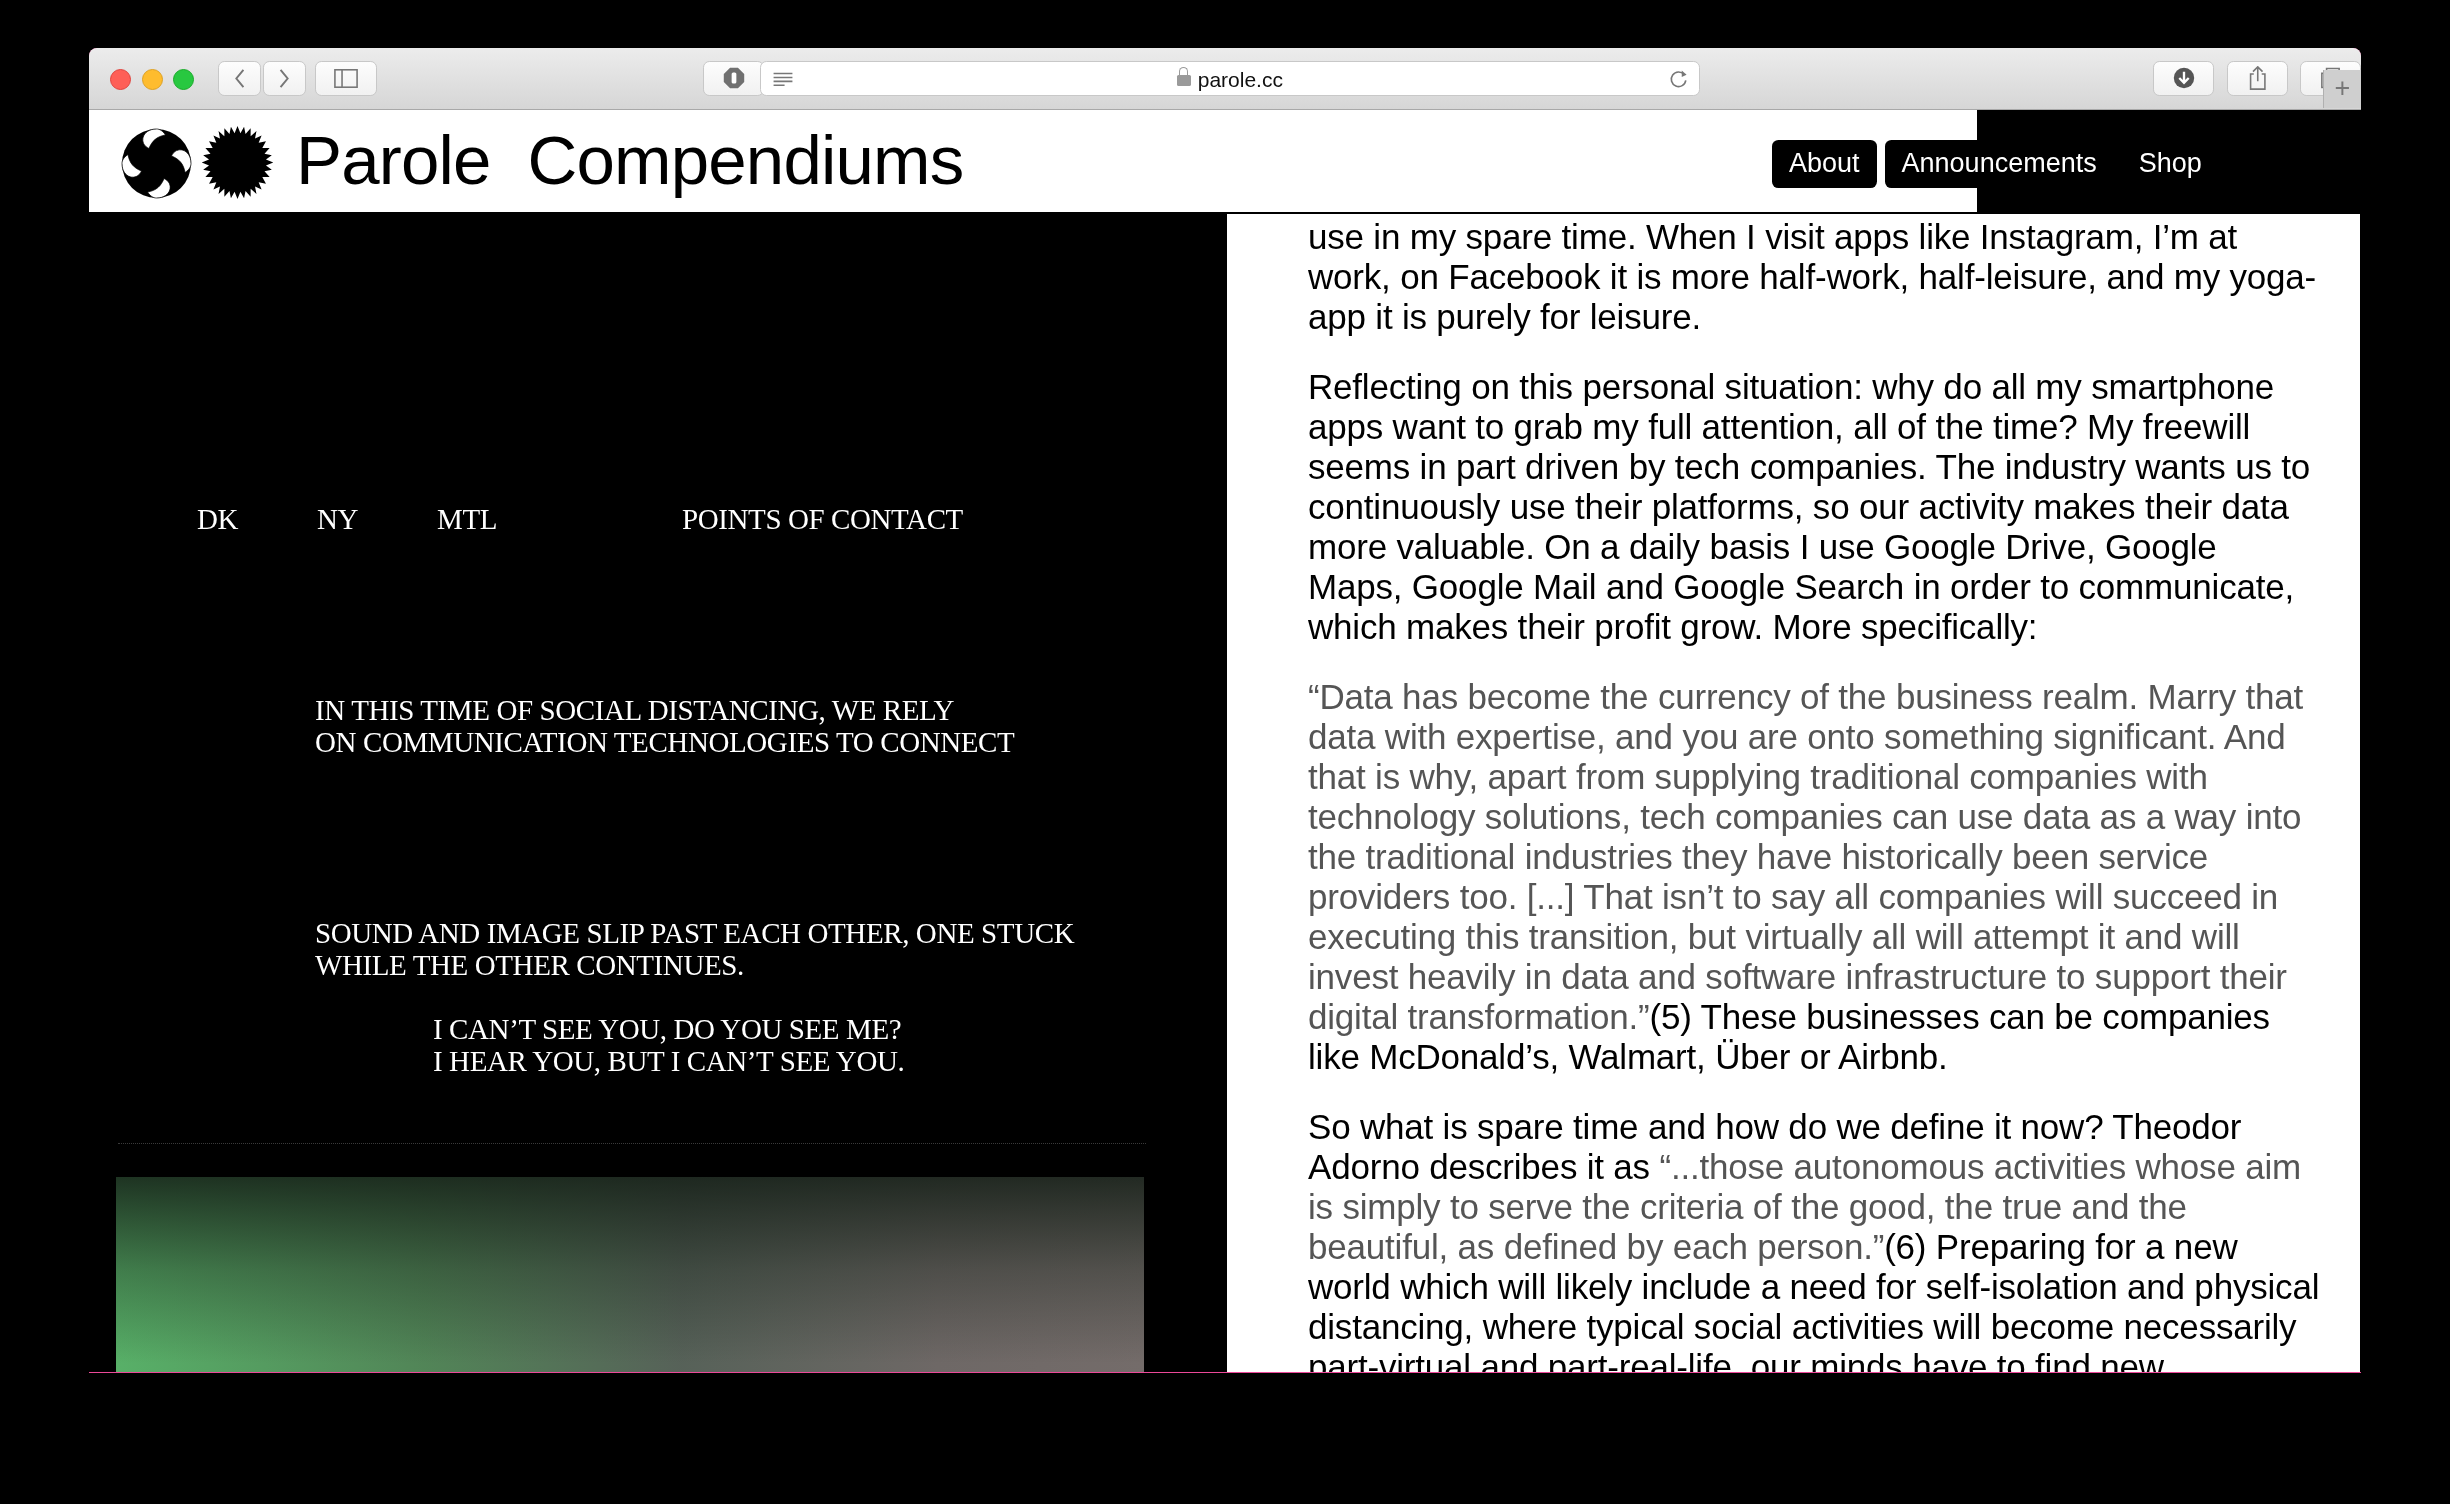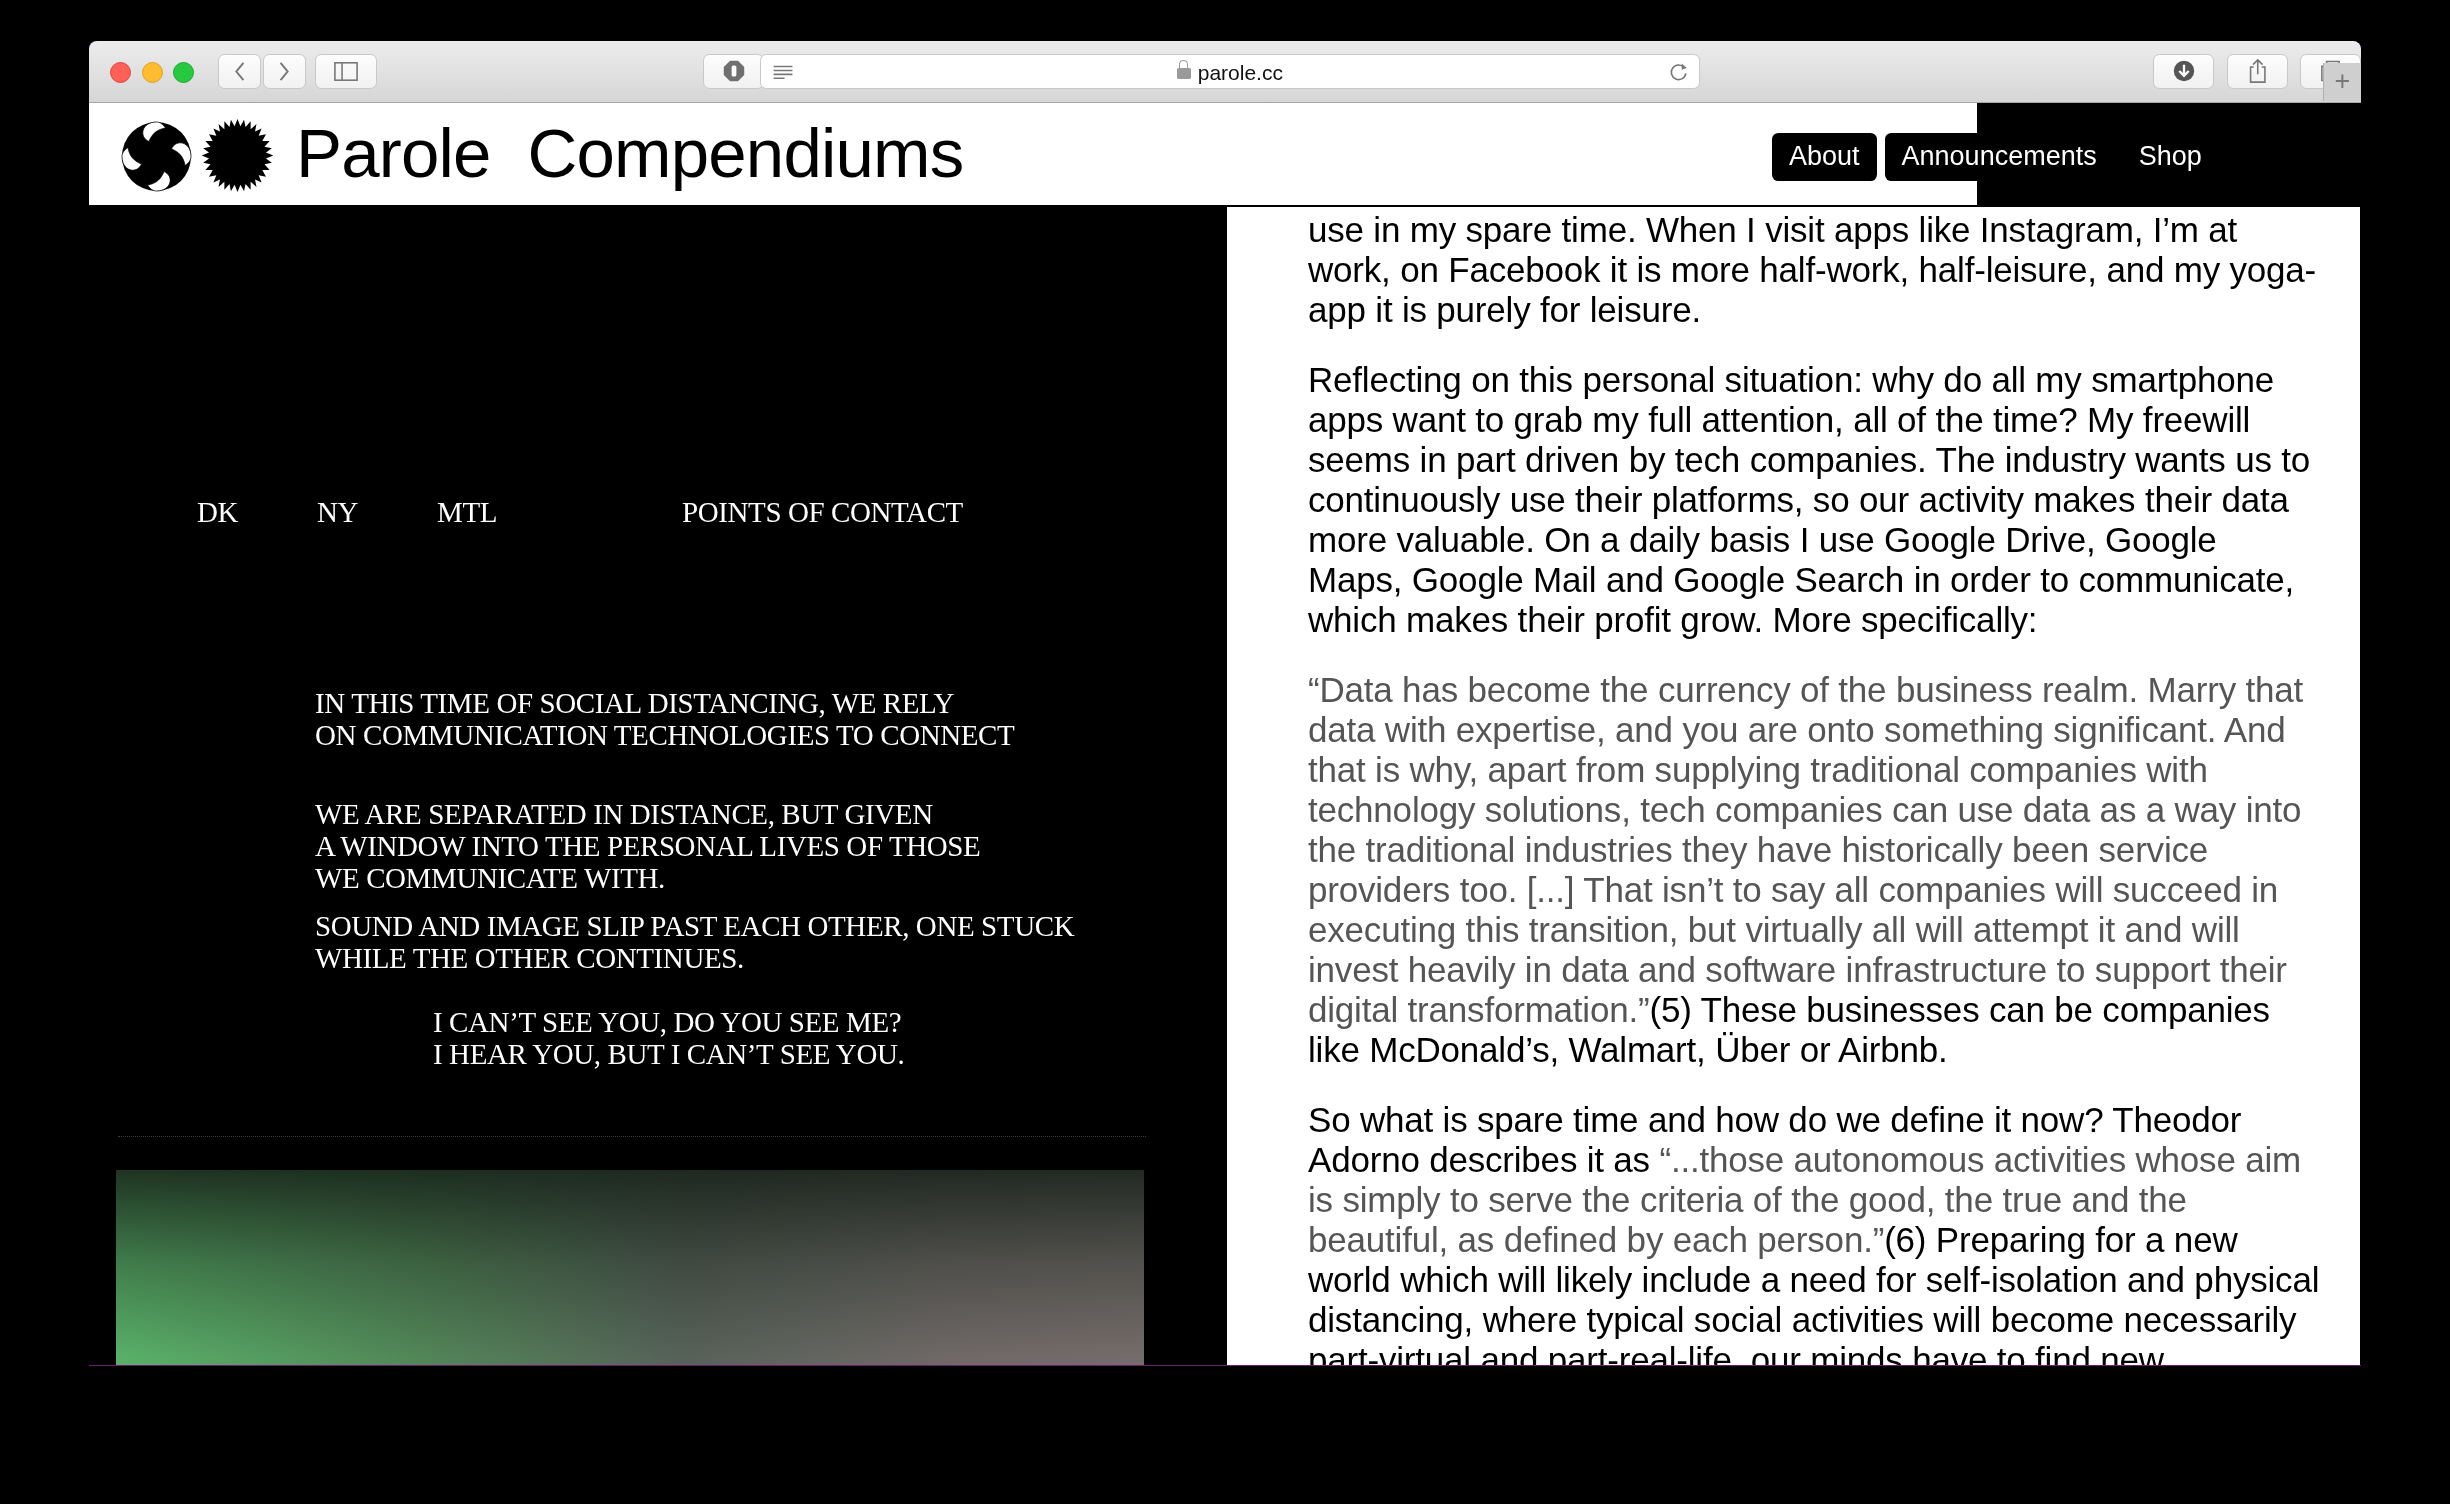--- a/index.html
+++ b/index.html
@@ -1,22 +1,22 @@
 <!DOCTYPE html>
 <html style="font-size:12.8px"><head>
 <meta charset="utf-8">
 <style>
   html, body { margin:0; padding:0; }
   body {
     width:2450px; height:1505px; background:#000; position:relative; overflow:hidden;
     font-family:"Liberation Sans", sans-serif;
   }
   .window {
-    position:absolute; left:89px; top:41px; width:2272px; height:1325px;
-    background:#701a75; border-radius:8px 8px 0 0; overflow:hidden;
+    position:absolute; left:89px; top:48px; width:2272px; height:1325px;
+    background:#ec4899; border-radius:8px 8px 0 0; overflow:hidden;
   }
   
   .chrome {
     position:absolute; left:0; top:0; width:100%; height:61px;
     background:linear-gradient(#ececec,#d6d6d6);
     border-bottom:1.6px solid #a8a8a8;
   }
   .traffic { position:absolute; top:21px; width:19px; height:19px; border-radius:50%; }
   .t-red { left:21px; background:#fe5f57; border:0.8px solid #e0443e; }
   .t-yellow { left:53px; background:#febc2e; border:0.8px solid #dea123; }
@@ -209,25 +209,20 @@
       <div class="serif loc" style="left:108px;">DK</div>
       <div class="serif loc" style="left:228px;">NY</div>
       <div class="serif loc" style="left:348px;text-align:right;">MTL</div>
       <div class="serif loc" style="left:593px;">POINTS OF CONTACT</div>
 
 
       <div class="serif poem" style="top:480px;">
         <div>IN THIS TIME OF SOCIAL DISTANCING, WE RELY</div>
         <div>ON COMMUNICATION TECHNOLOGIES TO CONNECT</div>
       </div>
-      <div class="serif poem" style="top:591px;">
-        <div>WE ARE SEPARATED IN DISTANCE, BUT GIVEN</div>
-        <div>A WINDOW INTO THE PERSONAL LIVES OF THOSE</div>
-        <div>WE COMMUNICATE WITH.</div>
-      </div>
       <div class="serif poem-close" style="top:799px;">
         <div>I CAN’T SEE YOU, DO YOU SEE ME?</div>
         <div>I HEAR YOU, BUT I CAN’T SEE YOU.</div>
       </div>
       <div class="serif poem" style="top:703px;">
         <div>SOUND AND IMAGE SLIP PAST EACH OTHER, ONE STUCK</div>
         <div>WHILE THE OTHER CONTINUES.</div>
       </div>
 
       <div class="dotted-rule"></div>

